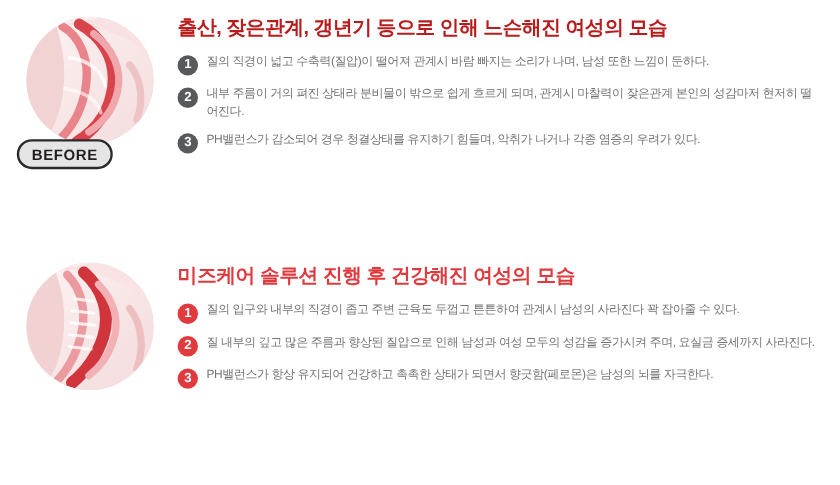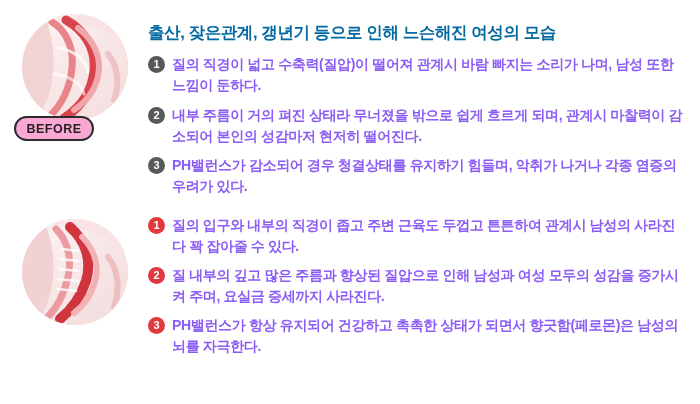--- a/index.html
+++ b/index.html
@@ -63,40 +63,40 @@
   .illus svg { display: block; }
 
   .label-pill {
     position: absolute;
     left: 14px;
     top: 116px;
     width: 80px;
     height: 25px;
     border: 2px solid #2b2b2b;
     border-radius: 13px;
-    background: #f9a8d4;
+    background: #e5e5e5;
     display: flex;
     align-items: center;
     justify-content: center;
     font-size: 12.5px;
     font-weight: bold;
     letter-spacing: 0.5px;
     color: #231f20;
     box-sizing: border-box;
   }
 
   
   .heading {
     font-size: 16.5px;
     font-weight: bold;
     letter-spacing: -0.4px;
   }
   .heading-before {
-    color: #0369a1;
-    margin: 22px 0 0 0;
+    color: #b91c1c;
+    margin: 12px 0 0 0;
   }
   .heading-after {
     color: #e03a3f;
     margin: 14px 0 0 0;
   }
 
   
   .bullets {
     margin: 10px 0 0 0;
     padding: 0;
@@ -119,25 +119,24 @@
     font-weight: bold;
     line-height: 17px;
     text-align: center;
     margin-right: 7px;
     margin-top: 2px;
   }
   .num-dark { background: #58595b; }
   .num-red  { background: #e03a3f; }
 
   .bullet-text {
-    font-size: 14px;
+    font-size: 10px;
     line-height: 1.52;
     letter-spacing: -0.35px;
-    color: #8b5cf6;
-    font-weight: bold;
+    color: #737373;
   }
   .section-after .bullet-text { line-height: 1.5; }
 </style>
 </head>
 <body>
 
 <div class="page">
 
   <div class="section section-before">
     <div class="visual-col">
@@ -172,21 +171,21 @@
 
     <div class="text-col">
       <div class="heading heading-before">출산, 잦은관계, 갱년기 등으로 인해 느슨해진 여성의 모습</div>
       <ul class="bullets">
         <li class="bullet">
           <span class="num num-dark">1</span>
           <span class="bullet-text">질의 직경이 넓고 수축력(질압)이 떨어져 관계시 바람 빠지는 소리가 나며, 남성 또한 느낌이 둔하다.</span>
         </li>
         <li class="bullet">
           <span class="num num-dark">2</span>
-          <span class="bullet-text">내부 주름이 거의 펴진 상태라 무너졌을 밖으로 쉽게 흐르게 되며, 관계시 마찰력이 감소되어 본인의 성감마저 현저히 떨어진다.</span>
+          <span class="bullet-text">내부 주름이 거의 펴진 상태라 분비물이 밖으로 쉽게 흐르게 되며, 관계시 마찰력이 잦은관계 본인의 성감마저 현저히 떨어진다.</span>
         </li>
         <li class="bullet">
           <span class="num num-dark">3</span>
           <span class="bullet-text">PH밸런스가 감소되어 경우 청결상태를 유지하기 힘들며, 악취가 나거나 각종 염증의 우려가 있다.</span>
         </li>
       </ul>
     </div>
   </div>
 
   <div class="section section-after">
@@ -212,20 +211,21 @@
               <path d="M60 18 C 74 32, 78 50, 72 66 C 68 78, 60 88, 52 94" fill="none" stroke="#f2b1b4" stroke-width="6" stroke-linecap="round"></path>
               <path d="M40 30 L 56 32 M38 40 L 56 42 M37 50 L 57 52 M36 60 L 56 62 M36 70 L 54 72" stroke="#ffffff" stroke-width="2.6" stroke-linecap="round" opacity="0.8"></path>
               <path d="M86 38 C 97 52, 98 72, 92 88" fill="none" stroke="#edbfc1" stroke-width="6" stroke-linecap="round"></path>
             </g>
           </svg>
         </div>
       </div>
     </div>
 
     <div class="text-col">
+      <div class="heading heading-after">미즈케어 솔루션 진행 후 건강해진 여성의 모습</div>
       <ul class="bullets">
         <li class="bullet">
           <span class="num num-red">1</span>
           <span class="bullet-text">질의 입구와 내부의 직경이 좁고 주변 근육도 두껍고 튼튼하여 관계시 남성의 사라진다 꽉 잡아줄 수 있다.</span>
         </li>
         <li class="bullet">
           <span class="num num-red">2</span>
           <span class="bullet-text">질 내부의 깊고 많은 주름과 향상된 질압으로 인해 남성과 여성 모두의 성감을 증가시켜 주며, 요실금 증세까지 사라진다.</span>
         </li>
         <li class="bullet">

